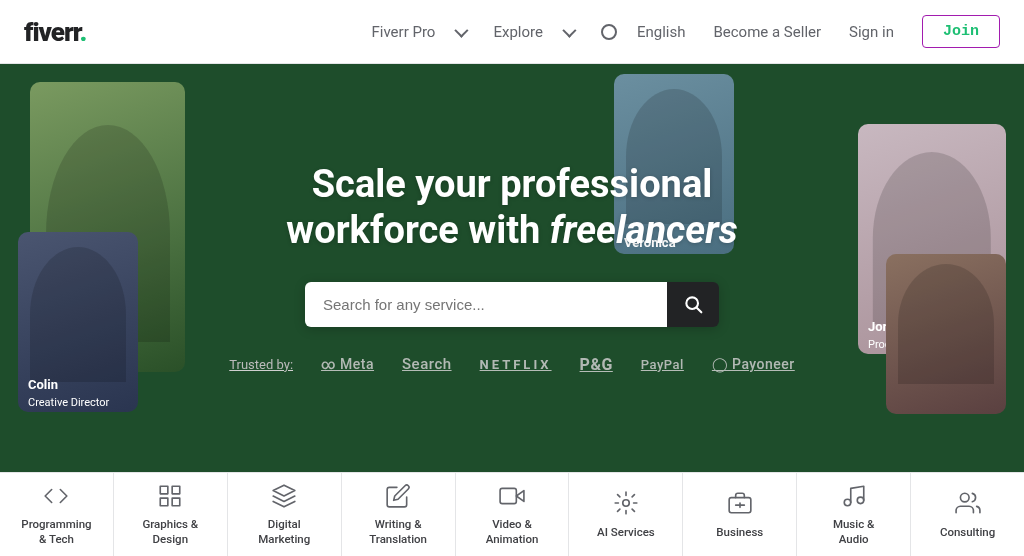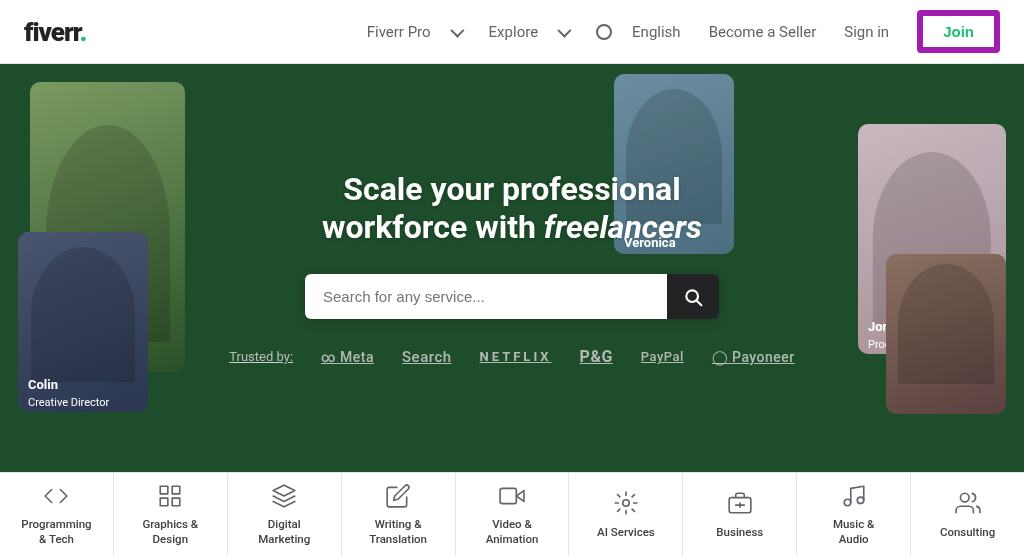--- a/index.html
+++ b/index.html
@@ -48,47 +48,48 @@
     }
     .globe-icon {
       width: 16px;
       height: 16px;
       border: 2px solid #62646a;
       border-radius: 50%;
       display: inline-block;
       position: relative;
     }
     .btn-join {
-      border: 6px solid #a21caf;
+      border: 1px solid #a21caf;
       color: #1dbf73;
       background: #fff;
       padding: 7px 20px;
       border-radius: 4px;
       font-size: 15px;
       cursor: pointer;
       font-weight: 600;
+      font-family: Liberation Mono, monospace;
     }
 
     
     .hero {
       position: relative;
       background: #1e4d2b;
       height: 408px;
       overflow: hidden;
       display: flex;
       align-items: center;
       justify-content: center;
     }
     .hero-content {
       text-align: center;
       position: relative;
       z-index: 5;
     }
     .hero-title {
-      font-size: 32px;
+      font-size: 38px;
       font-weight: 700;
       color: #fff;
       line-height: 1.2;
       margin-bottom: 28px;
       text-shadow: 0 1px 4px rgba(0,0,0,0.2);
     }
     .hero-title em {
       font-style: italic;
       font-weight: 700;
     }
@@ -177,21 +178,21 @@
     .card-jordan {
       right: 18px;
       top: 60px;
       width: 148px;
       height: 230px;
       background: linear-gradient(160deg, #c8b8c0 0%, #a89098 100%);
     }
     .card-colin {
       left: 18px;
       bottom: 60px;
-      width: 130px;
+      width: 120px;
       height: 180px;
       background: linear-gradient(160deg, #4a5570 0%, #2a3550 100%);
     }
     .card-bottom-right {
       right: 18px;
       bottom: 58px;
       width: 120px;
       height: 160px;
       background: linear-gradient(160deg, #8a7060 0%, #5a4040 100%);
     }

